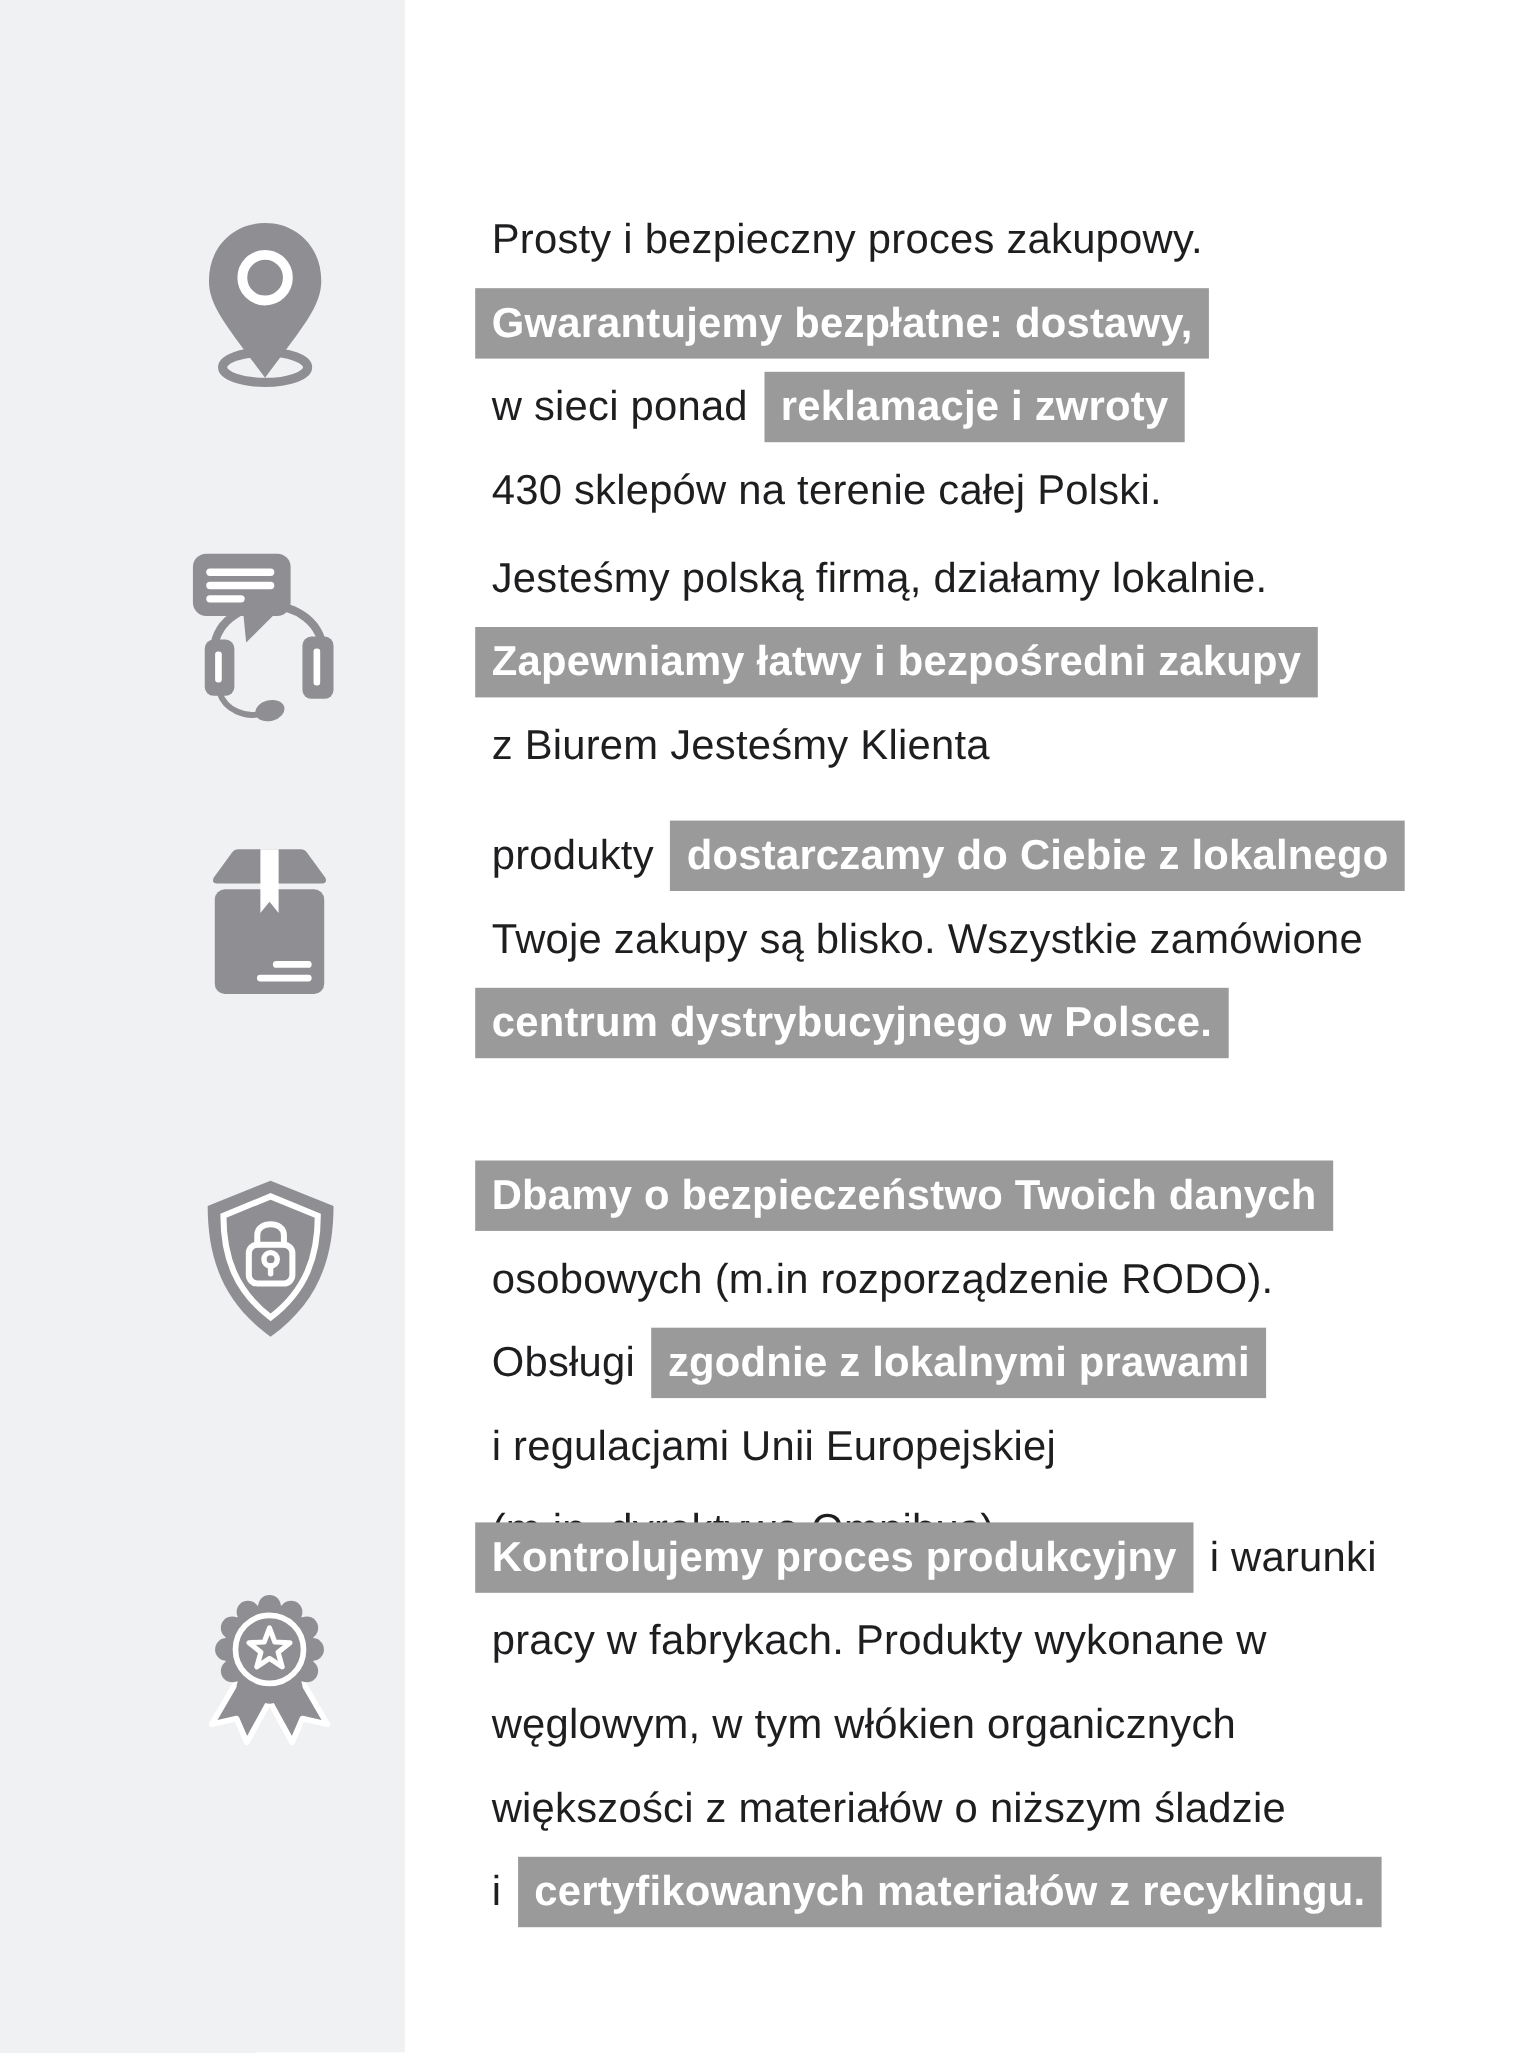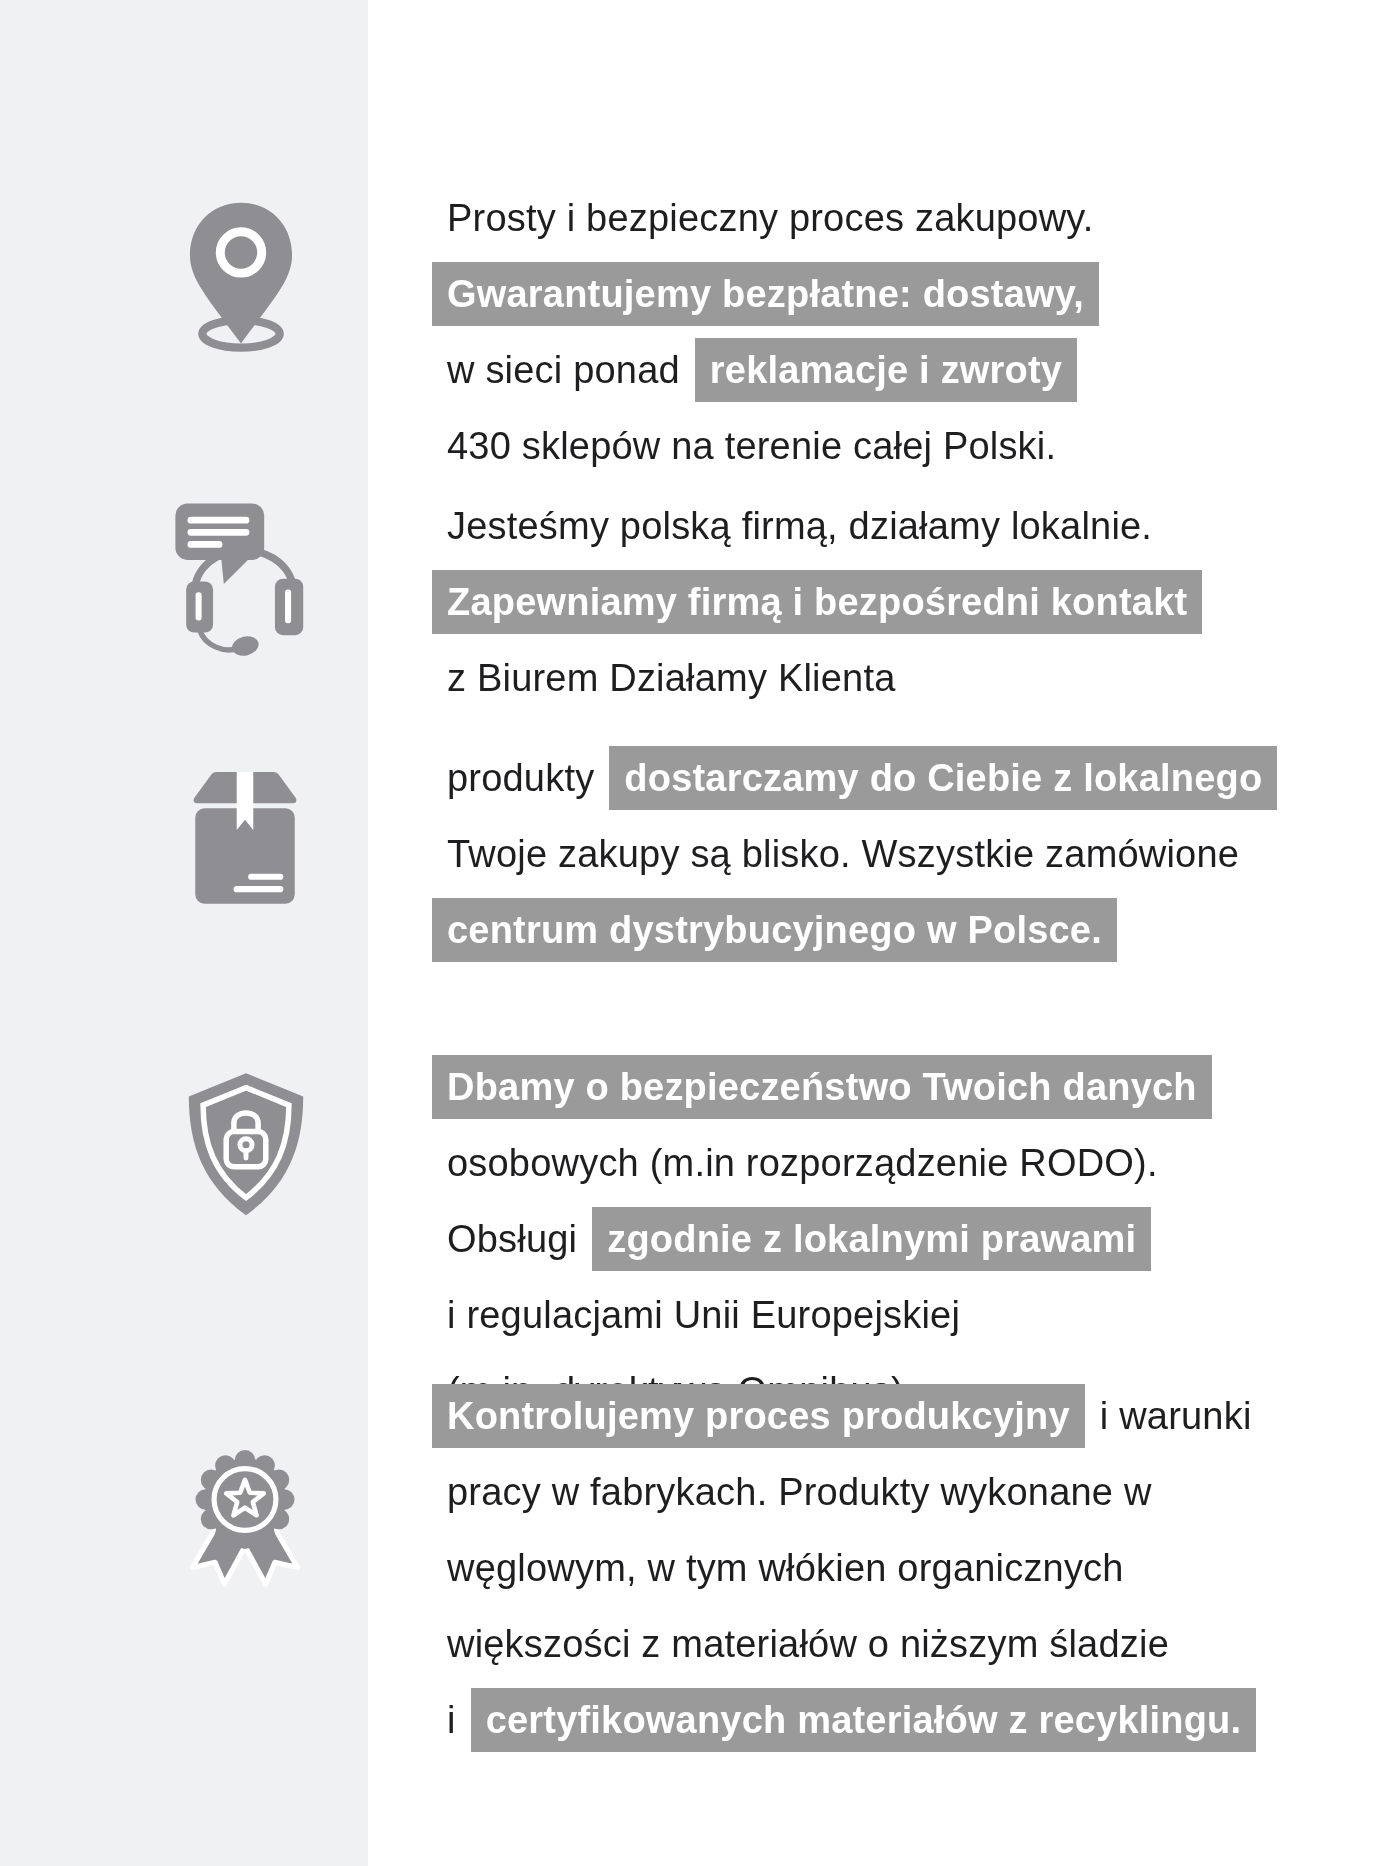--- a/index.html
+++ b/index.html
@@ -145,24 +145,24 @@
           <span class="seg plain">430 sklepów na terenie całej Polski.</span>
         </div>
       </div>
   </section>
   <section class="section s2">
     <div class="lines">
         <div class="line">
           <span class="seg plain">Jesteśmy polską firmą, działamy lokalnie.</span>
         </div>
         <div class="line">
-          <span class="seg hl">Zapewniamy firmą i bezpośredni kontakt</span>
-        </div>
-        <div class="line">
-          <span class="seg plain">z Biurem Działamy Klienta</span>
+          <span class="seg hl">Zapewniamy łatwy i bezpośredni zakupy</span>
+        </div>
+        <div class="line">
+          <span class="seg plain">z Biurem Jesteśmy Klienta</span>
         </div>
       </div>
   </section>
   <section class="section s3">
     <div class="lines">
         <div class="line">
           <span class="seg plain">produkty</span>
           <span class="seg hl">dostarczamy do Ciebie z lokalnego</span>
         </div>
         <div class="line">

